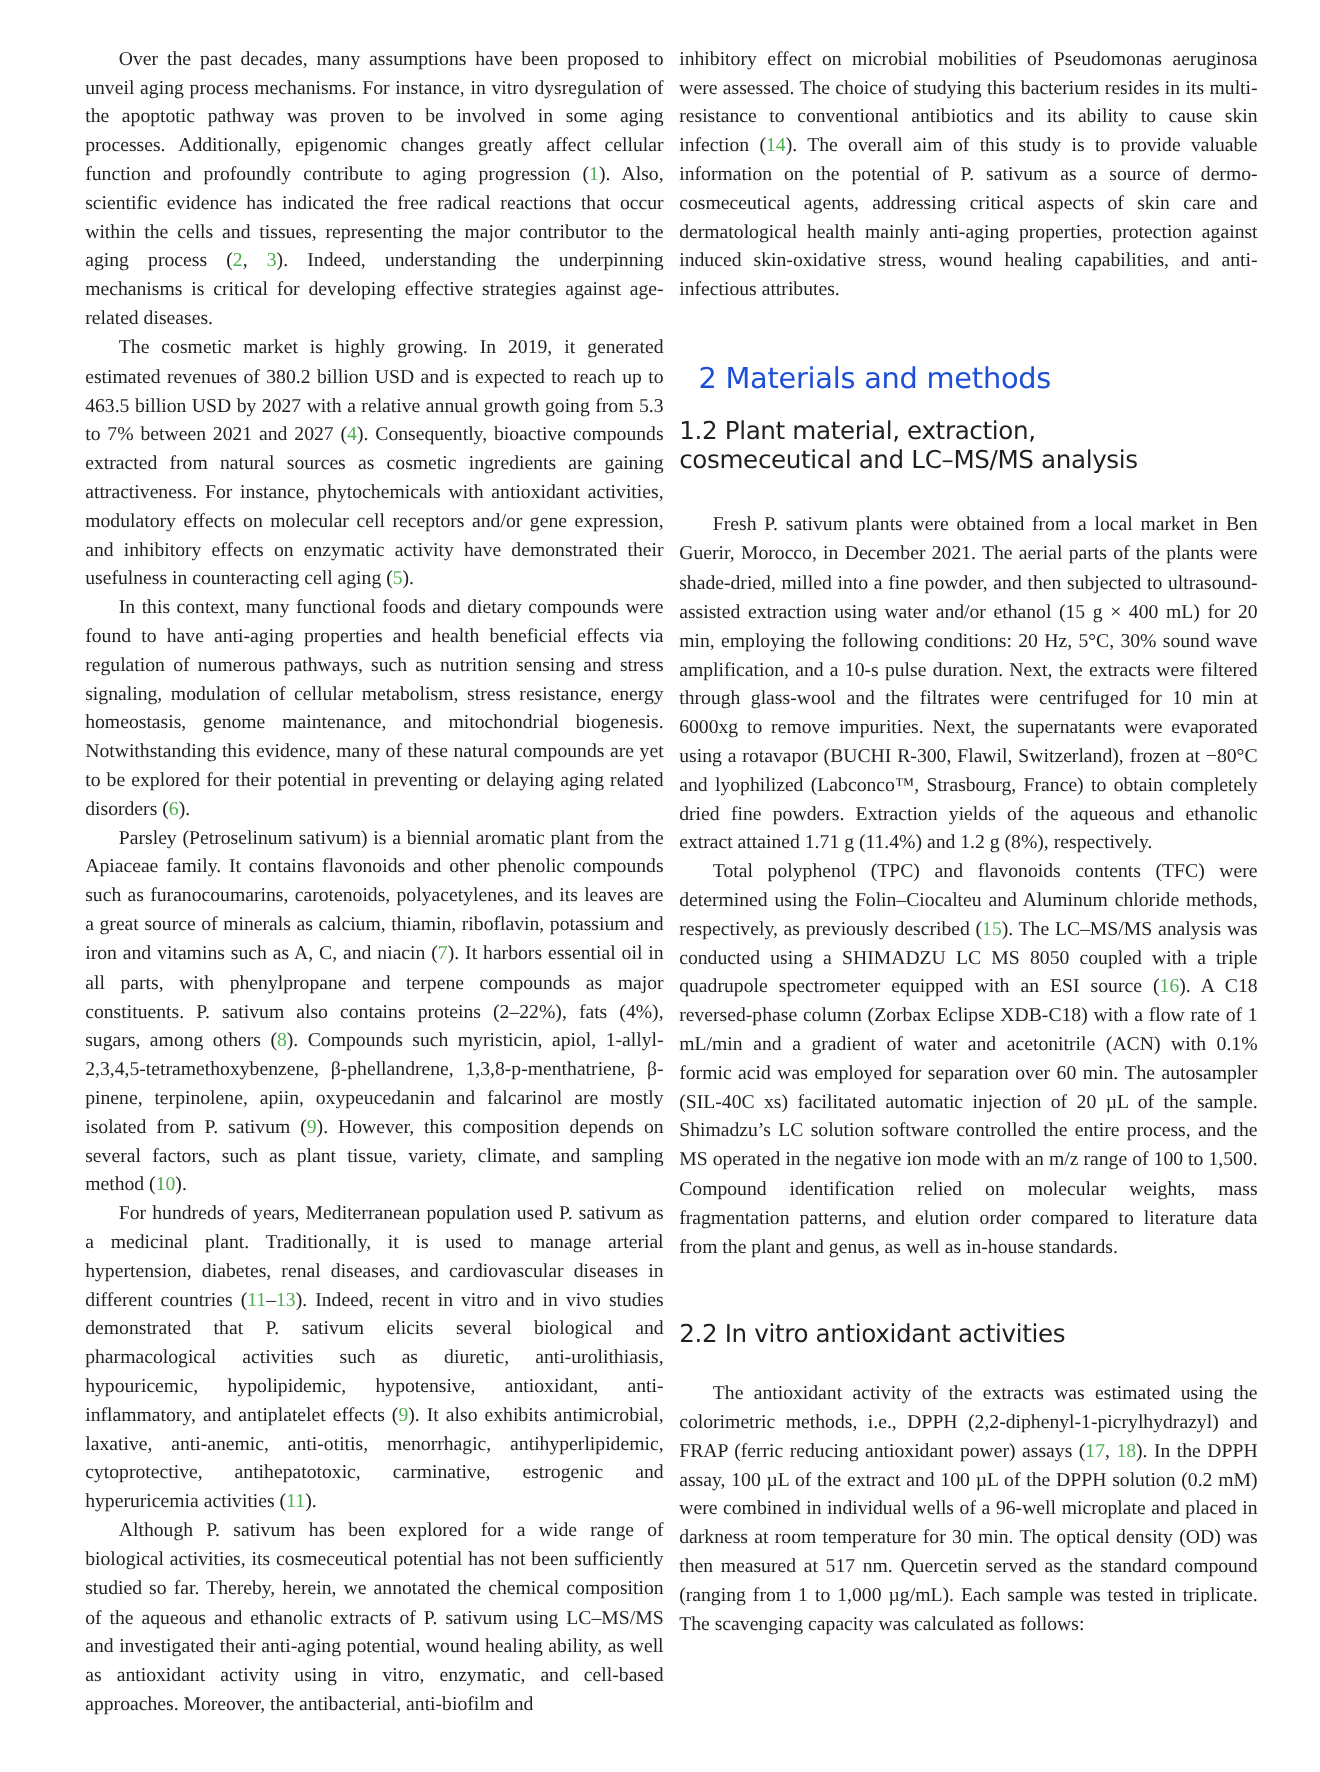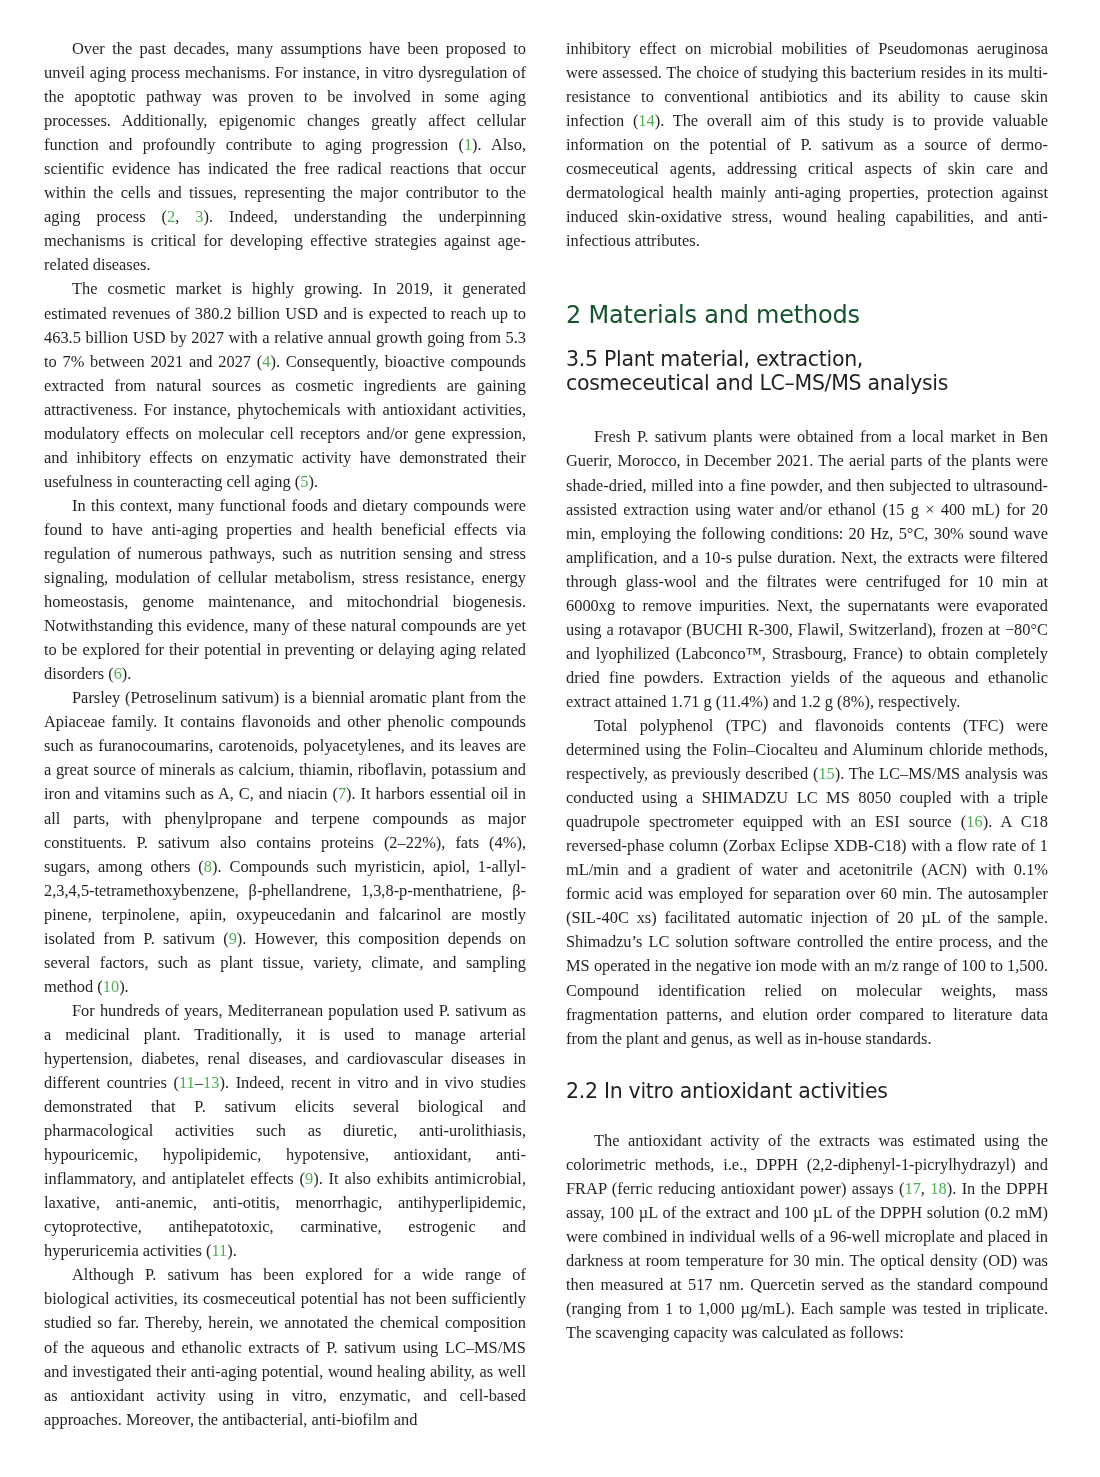--- a/index.html
+++ b/index.html
@@ -2,29 +2,29 @@
 <html><head>
 <meta charset="utf-8">
 <style>
   html, body { margin: 0; padding: 0; background: #ffffff; }
   body { width: 1100px; height: 1477px; position: relative; overflow: hidden; }
   .col {
     position: absolute; top: 37px; width: 482px;
     font-family: "Liberation Serif", serif; font-size: 16.4px; line-height: 24.05px;
     color: #231f20; text-align: justify; hyphens: none;
   }
-  .col.left { left: 44px; }
+  .col.left { left: 71px; }
   .col.right { left: 566px; }
   p { margin: 0; text-indent: 28px; }
   p.noindent { text-indent: 0; }
   .ref { color: #4caf50; }
   .it { }
   h2.sec {
-    font-family: "DejaVu Sans", sans-serif; font-weight: normal; color: #14532d;
-    font-size: 24px; line-height: 30px; margin: 0; letter-spacing: -0.2px;
+    font-family: "DejaVu Sans", sans-serif; font-weight: normal; color: #1d4ed8;
+    font-size: 24px; line-height: 30px; margin: 16px; letter-spacing: -0.2px;
   }
   h3.sub {
     font-family: "DejaVu Sans", sans-serif; font-weight: normal; color: #231f20;
     font-size: 20.5px; line-height: 24px; margin: 0; letter-spacing: -0.3px; text-align: left;
   }
 </style>
 </head>
 <body>
 
 <div class="col left">
@@ -35,29 +35,29 @@
   <p><span>For hundreds of years, Mediterranean population used </span><span class="it">P. sativum</span><span> as a medicinal plant. Traditionally, it is used to manage arterial hypertension, diabetes, renal diseases, and cardiovascular diseases in different countries (</span><span class="ref" style="color: rgb(76, 175, 80);">11</span><span>–</span><span class="ref" style="color: rgb(76, 175, 80);">13</span><span>). Indeed, recent </span><span class="it">in vitro</span><span> and </span><span class="it">in vivo</span><span> studies demonstrated that </span><span class="it">P. sativum</span><span> elicits several biological and pharmacological activities such as diuretic, anti-urolithiasis, hypouricemic, hypolipidemic, hypotensive, antioxidant, anti-inflammatory, and antiplatelet effects (</span><span class="ref" style="color: rgb(76, 175, 80);">9</span><span>). It also exhibits antimicrobial, laxative, anti-anemic, anti-otitis, menorrhagic, antihyperlipidemic, cytoprotective, antihepatotoxic, carminative, estrogenic and hyperuricemia activities (</span><span class="ref" style="color: rgb(76, 175, 80);">11</span><span>).</span></p>
   <p><span>Although </span><span class="it">P. sativum</span><span> has been explored for a wide range of biological activities, its cosmeceutical potential has not been sufficiently studied so far. Thereby, herein, we annotated the chemical composition of the aqueous and ethanolic extracts of </span><span class="it">P. sativum</span><span> using LC–MS/MS and investigated their anti-aging potential, wound healing ability, as well as antioxidant activity using </span><span class="it">in vitro</span><span>, enzymatic, and cell-based approaches. Moreover, the antibacterial, anti-biofilm and</span></p>
 </div>
 
 <div class="col right">
   <p class="noindent"><span>inhibitory effect on microbial mobilities of </span><span class="it">Pseudomonas aeruginosa</span><span> were assessed. The choice of studying this bacterium resides in its multi-resistance to conventional antibiotics and its ability to cause skin infection (</span><span class="ref" style="color: rgb(76, 175, 80);">14</span><span>). The overall aim of this study is to provide valuable information on the potential of </span><span class="it">P. sativum</span><span> as a source of dermo-cosmeceutical agents, addressing critical aspects of skin care and dermatological health mainly anti-aging properties, protection against induced skin-oxidative stress, wound healing capabilities, and anti-infectious attributes.</span></p>
 
   <h2 class="sec" style="margin-top:47px;">2 Materials and methods</h2>
 
   <h3 class="sub" style="margin-top:17px;">
-    <span>3.5 Plant material, extraction,</span><br>
+    <span>1.2 Plant material, extraction,</span><br>
     <span>cosmeceutical and LC–MS/MS analysis</span>
   </h3>
 
   <div style="margin-top:30px;">
     <p><span>Fresh </span><span class="it">P. sativum</span><span> plants were obtained from a local market in Ben Guerir, Morocco, in December 2021. The aerial parts of the plants were shade-dried, milled into a fine powder, and then subjected to ultrasound-assisted extraction using water and/or ethanol (15 g × 400 mL) for 20 min, employing the following conditions: 20 Hz, 5°C, 30% sound wave amplification, and a 10-s pulse duration. Next, the extracts were filtered through glass-wool and the filtrates were centrifuged for 10 min at 6000xg to remove impurities. Next, the supernatants were evaporated using a rotavapor (BUCHI R-300, Flawil, Switzerland), frozen at −80°C and lyophilized (Labconco™, Strasbourg, France) to obtain completely dried fine powders. Extraction yields of the aqueous and ethanolic extract attained 1.71 g (11.4%) and 1.2 g (8%), respectively.</span></p>
     <p><span>Total polyphenol (TPC) and flavonoids contents (TFC) were determined using the Folin–Ciocalteu and Aluminum chloride methods, respectively, as previously described (</span><span class="ref" style="color: rgb(76, 175, 80);">15</span><span>). The LC–MS/MS analysis was conducted using a SHIMADZU LC MS 8050 coupled with a triple quadrupole spectrometer equipped with an ESI source (</span><span class="ref" style="color: rgb(76, 175, 80);">16</span><span>). A C18 reversed-phase column (Zorbax Eclipse XDB-C18) with a flow rate of 1 mL/min and a gradient of water and acetonitrile (ACN) with 0.1% formic acid was employed for separation over 60 min. The autosampler (SIL-40C xs) facilitated automatic injection of 20 µL of the sample. Shimadzu’s LC solution software controlled the entire process, and the MS operated in the negative ion mode with an </span><span class="it">m/z</span><span> range of 100 to 1,500. Compound identification relied on molecular weights, mass fragmentation patterns, and elution order compared to literature data from the plant and genus, as well as in-house standards.</span></p>
   </div>
 
-  <h3 class="sub" style="margin-top:28px;">
+  <h3 class="sub" style="margin-top:48px;">
     <span>2.2 </span><span class="it">In vitro</span><span> antioxidant activities</span>
   </h3>
 
   <div style="margin-top:26px;">
     <p><span>The antioxidant activity of the extracts was estimated using the colorimetric methods, i.e., DPPH (2,2-diphenyl-1-picrylhydrazyl) and FRAP (ferric reducing antioxidant power) assays (</span><span class="ref" style="color: rgb(76, 175, 80);">17</span><span>, </span><span class="ref" style="color: rgb(76, 175, 80);">18</span><span>). In the DPPH assay, 100 µL of the extract and 100 µL of the DPPH solution (0.2 mM) were combined in individual wells of a 96-well microplate and placed in darkness at room temperature for 30 min. The optical density (OD) was then measured at 517 nm. Quercetin served as the standard compound (ranging from 1 to 1,000 µg/mL). Each sample was tested in triplicate. The scavenging capacity was calculated as follows:</span></p>
   </div>
 </div>
 
 </body></html>

